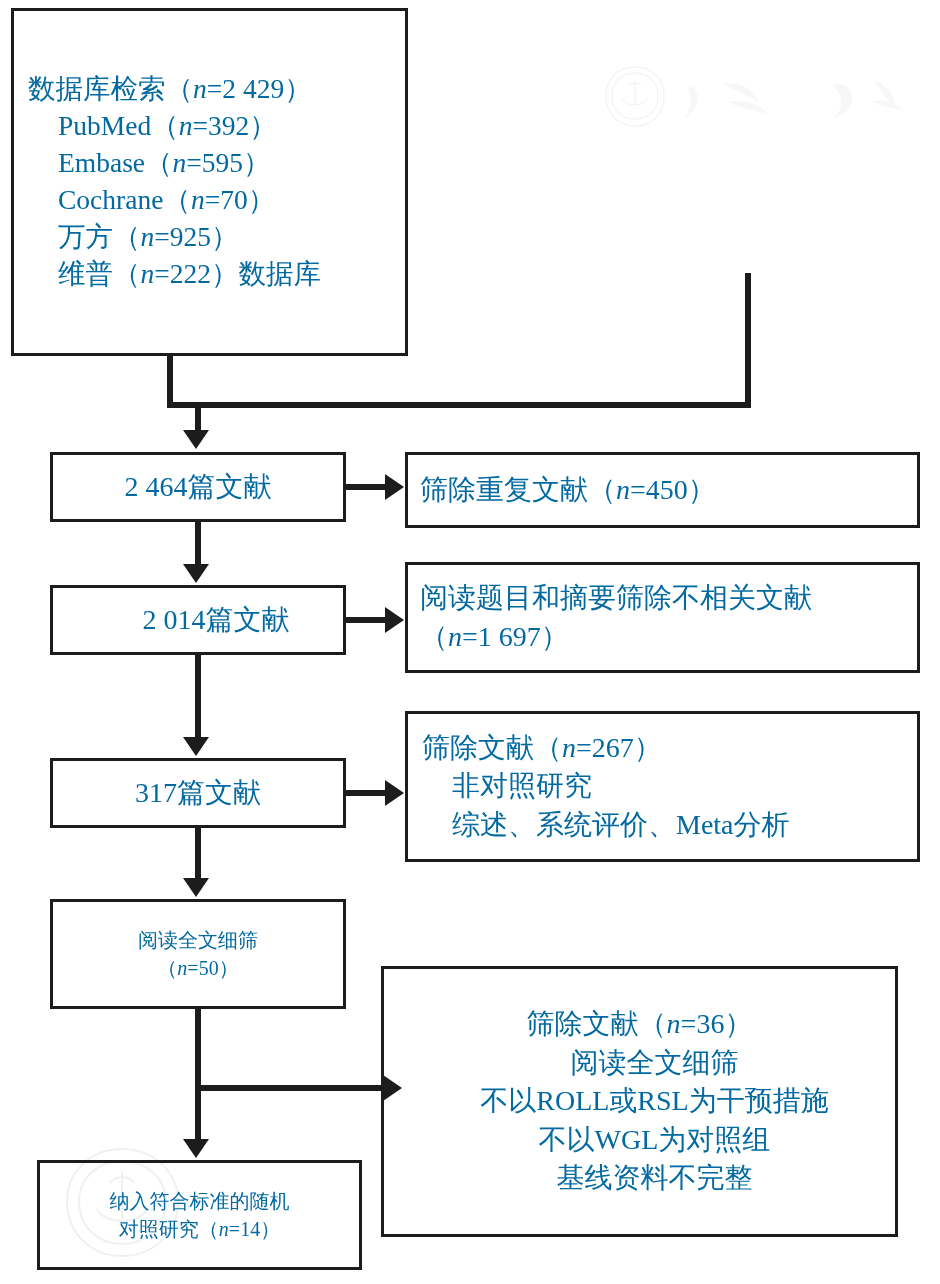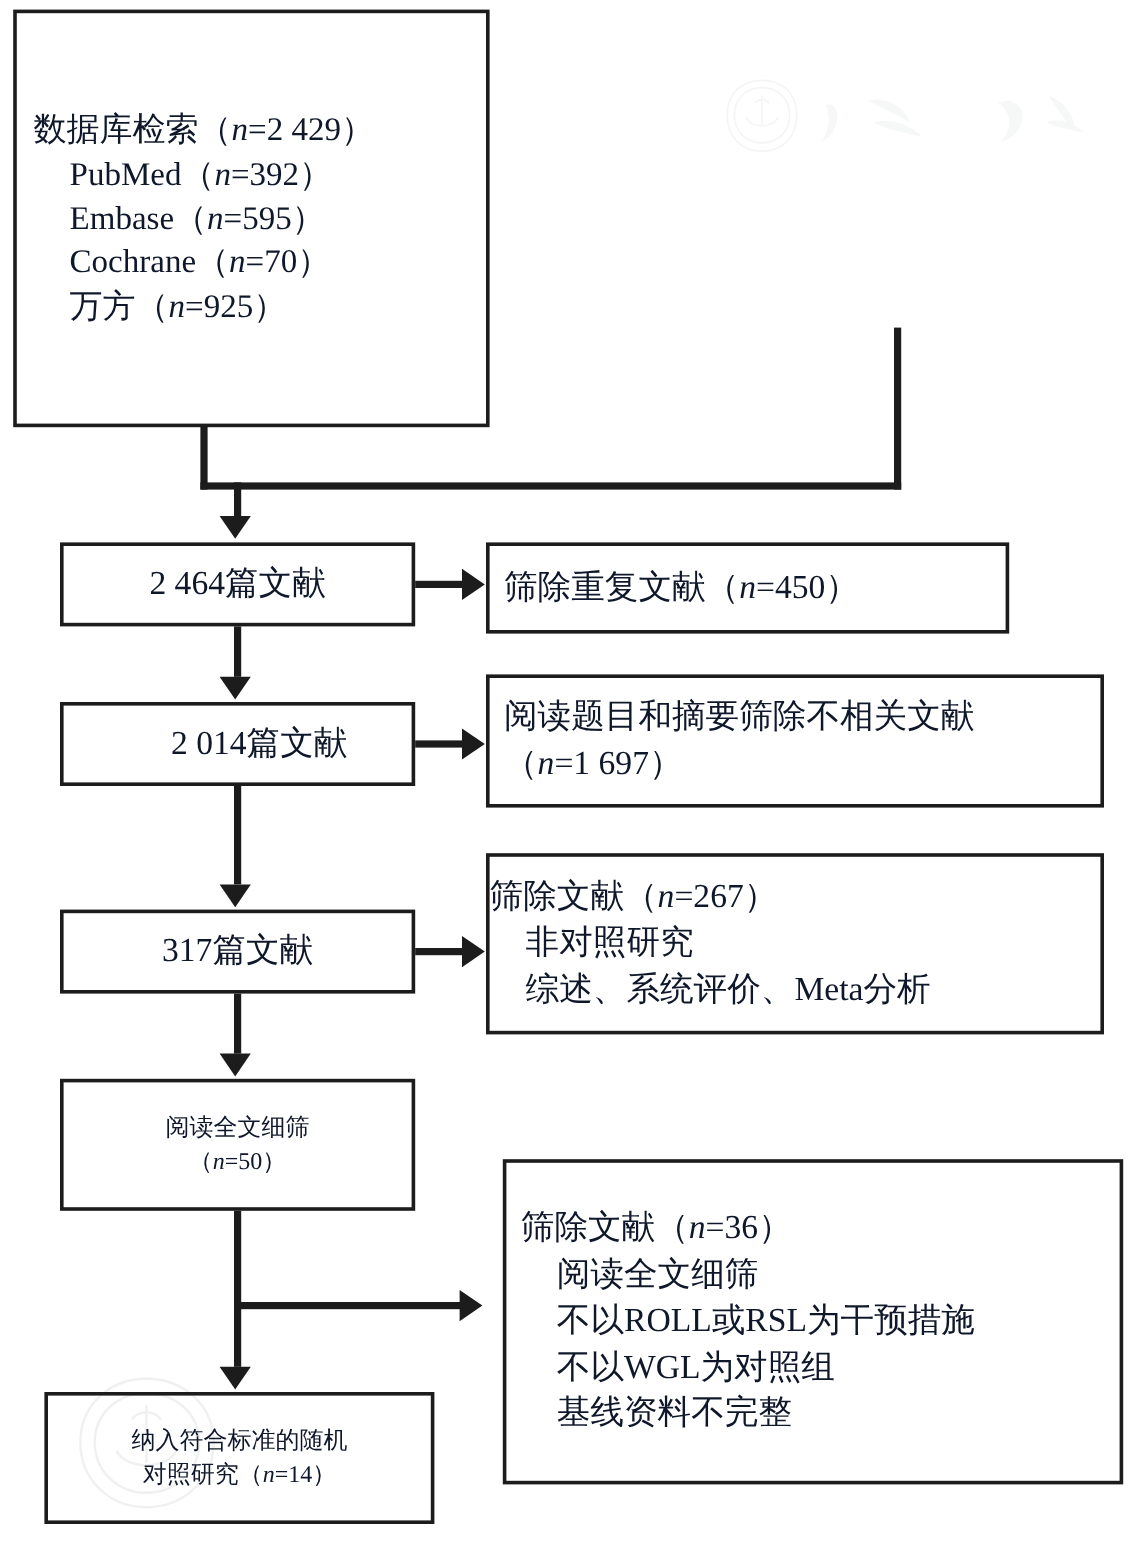--- a/index.html
+++ b/index.html
@@ -6,21 +6,21 @@
     margin: 0;
     padding: 0;
     background: #ffffff;
   }
   #page {
     position: relative;
     width: 940px;
     height: 1284px;
     background: #ffffff;
     font-family: "Liberation Serif", "DejaVu Serif", serif;
-    color: #0f172a;
+    color: #0369a1;
     overflow: hidden;
   }
 
   
   .box {
     position: absolute;
     box-sizing: border-box;
     border: 3px solid #1c1c1c;
     background: transparent;
     display: flex;
@@ -48,24 +48,24 @@
   #box-manual .line { font-size: 28px; }
 
   
   #box-s1 { left: 50px; top: 452px; width: 296px; height: 70px; }
   #box-s2 { left: 50px; top: 585px; width: 296px; height: 70px; padding-left: 36px; }
   #box-s3 { left: 50px; top: 758px; width: 296px; height: 70px; }
   #box-s4 { left: 50px; top: 899px; width: 296px; height: 110px; }
   #box-s5 { left: 37px; top: 1160px; width: 325px; height: 110px; padding: 0 8px; }
 
   
-  #box-e1 { left: 405px; top: 452px; width: 436px; height: 76px; padding: 0 12px; }
+  #box-e1 { left: 405px; top: 452px; width: 515px; height: 76px; padding: 0 12px; }
   #box-e2 { left: 405px; top: 562px; width: 515px; height: 111px; padding: 0 12px; }
-  #box-e3 { left: 405px; top: 711px; width: 515px; height: 151px; padding: 0 0; }
-  #box-e4 { left: 419px; top: 966px; width: 517px; height: 271px; padding: 0 12px; }
+  #box-e3 { left: 405px; top: 711px; width: 515px; height: 151px; padding: 0 14px; }
+  #box-e4 { left: 381px; top: 966px; width: 517px; height: 271px; padding: 0 12px; align-items: center; }
 
   #box-s1 .line, #box-s2 .line, #box-s3 .line { font-size: 28px; }
   #box-s4 .line, #box-s5 .line { font-size: 20px; line-height: 1.42; }
   #box-e1 .line, #box-e2 .line, #box-e3 .line, #box-e4 .line { font-size: 28px; line-height: 1.38; }
 
   .ital { font-style: italic; }
 
   
   .conn {
     position: absolute;
@@ -206,20 +206,21 @@
 
   <div class="conn h" id="c-x4"></div>
   <div class="arrow-right" id="a-x4"></div>
 
   <div class="box left" id="box-database">
       <span class="line">数据库检索（<i class="ital">n</i>=2 429）</span>
       <span class="line indent1">PubMed（<i class="ital">n</i>=392）</span>
       <span class="line indent1">Embase（<i class="ital">n</i>=595）</span>
       <span class="line indent1">Cochrane（<i class="ital">n</i>=70）</span>
       <span class="line indent1">万方（<i class="ital">n</i>=925）</span>
+      <span class="line indent1">维普（<i class="ital">n</i>=222）数据库</span>
     </div>
 
 
   <div class="box center" id="box-s1">
       <span class="line">2 464篇文献</span>
     </div>
 
   <div class="box center" id="box-s2">
       <span class="line">2 014篇文献</span>
     </div>

